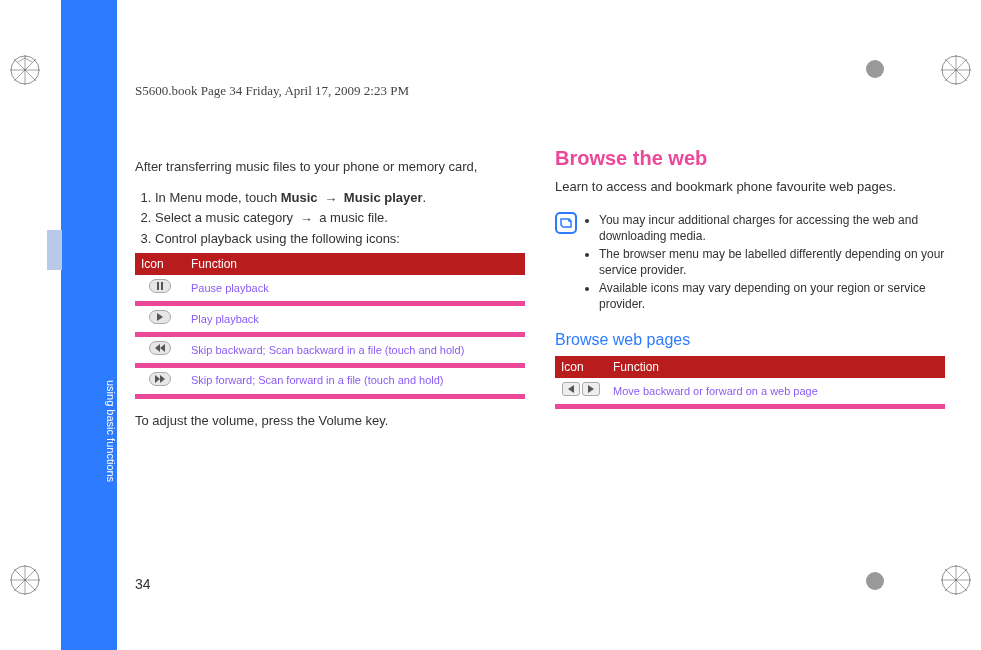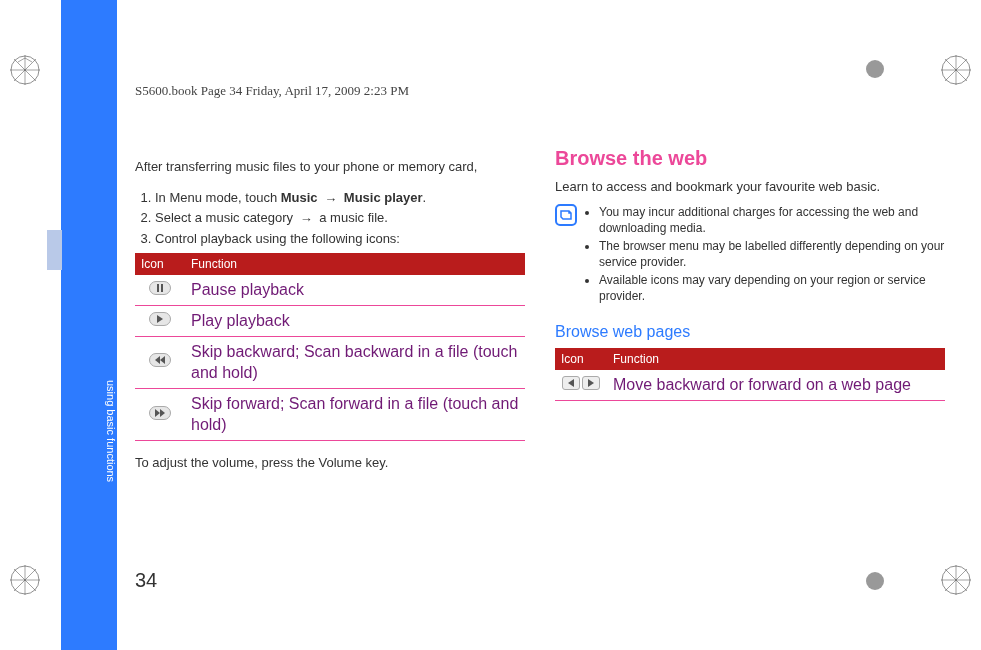--- a/index.html
+++ b/index.html
@@ -61,21 +61,21 @@
     left: 135px;
     font-family: "Times New Roman", serif;
     font-size: 13px;
     color: #444;
     text-align: center;
   }
   .page-num {
     position: absolute;
     left: 135px;
     bottom: 58px;
-    font-size: 20px;
+    font-size: 14px;
     color: #333;
   }
   .content {
     position: absolute;
     left: 135px;
     top: 145px;
     width: 810px;
     display: flex;
     gap: 30px;
   }
@@ -106,41 +106,41 @@
   table.func th {
     background: #b91c1c;
     color: #fff;
     font-weight: normal;
     text-align: left;
     padding: 3px 6px;
     font-size: 12px;
   }
   table.func th.icon-col { width: 50px; }
   table.func td {
-    border-bottom: 1px solid #ec4899;
+    border-bottom: 5px solid #ec4899;
     padding: 4px 6px;
     vertical-align: middle;
-    color: #701a75;
-    font-size: 16px;
+    color: #8b5cf6;
+    font-size: 11px;
   }
   table.func td.icon-cell { text-align: center; }
   .pill {
     display: inline-block;
     min-width: 22px;
     height: 14px;
     border-radius: 7px;
     background: #e6e6e6;
     border: 1px solid #aaa;
     position: relative;
   }
   .pill svg { position: absolute; top: 50%; left: 50%; transform: translate(-50%, -50%); }
   .note-box {
     display: flex;
     gap: 8px;
-    margin: 8px 0 12px;
+    margin: 16px 0 12px;
   }
   .note-icon {
     flex: 0 0 22px;
     height: 22px;
     border: 2px solid #2d7bff;
     border-radius: 5px;
     color: #2d7bff;
     display: flex;
     align-items: center;
     justify-content: center;
@@ -272,21 +272,21 @@
                 </svg></span></td>
         <td>Skip forward; Scan forward in a file (touch and hold)</td>
       </tr>
     </tbody>
       </table>
     <p>To adjust the volume, press the Volume key.</p>
   </div>
 
   <div class="col">
     <h2>Browse the web</h2>
-    <p style="margin:2px 0 6px">Learn to access and bookmark your favourite web basic.</p>
+    <p style="margin:2px 0 6px">Learn to access and bookmark phone favourite web pages.</p>
 
     <div class="note-box">
       <div class="note-icon">
         <svg width="14" height="14" viewBox="0 0 14 14">
             <path d="M2 3h8l2 2v6H4l-2-2V3z M10 3v2h2" fill="none" stroke="#2d7bff" stroke-width="1.5"></path>
           </svg>
       </div>
       <ul class="note-list">
         <li>You may incur additional charges for accessing the web and downloading media.</li>
         <li>The browser menu may be labelled differently depending on your service provider.</li>

